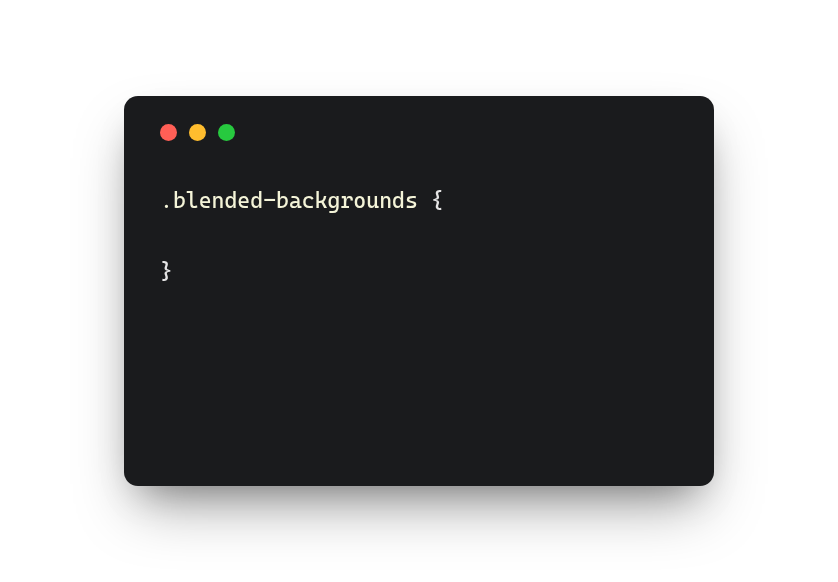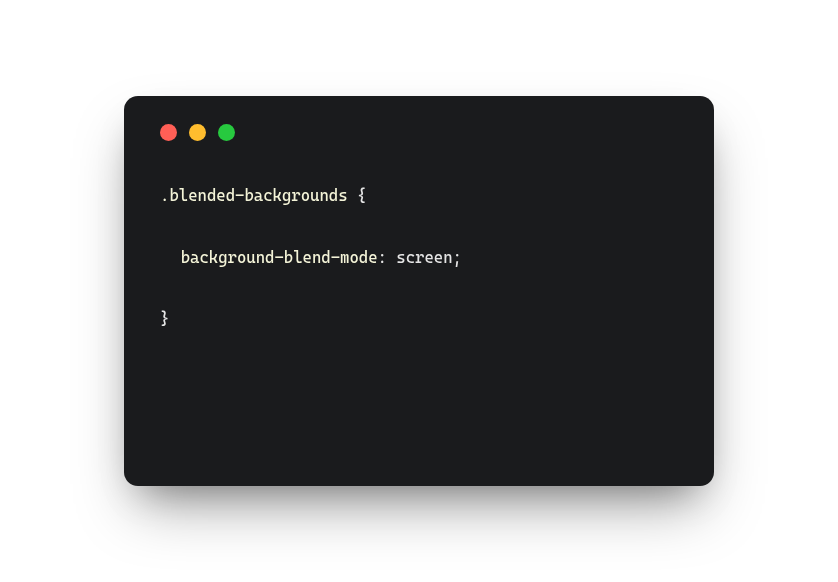--- a/index.html
+++ b/index.html
@@ -46,21 +46,21 @@
     
     .traffic-light.yellow {
       background: #ffbd2e;
     }
     
     .traffic-light.green {
       background: #27c93f;
     }
     
     .code {
-      font-size: 16px;
+      font-size: 22px;
       line-height: 1.6;
     }
     
     .code-line {
       white-space: pre;
       margin-bottom: 36px;
     }
     
     .code-line:last-child {
       margin-bottom: 0;
@@ -96,16 +96,15 @@
 
 <div class="window">
   <div class="traffic-lights">
     <div class="traffic-light red"></div>
     <div class="traffic-light yellow"></div>
     <div class="traffic-light green"></div>
   </div>
 
   <div class="code">
     <div class="code-line"><span class="selector">.blended-backgrounds</span><span class="brace"> {</span></div>
-    <div class="code-line"><span class="indent"></span><span class="property">background-blend-mode</span><span class="punctuation">: </span><span class="value">screen</span><span class="punctuation">;</span></div>
     <div class="code-line"><span class="brace">}</span></div>
   </div>
 </div>
 
 </body></html>

